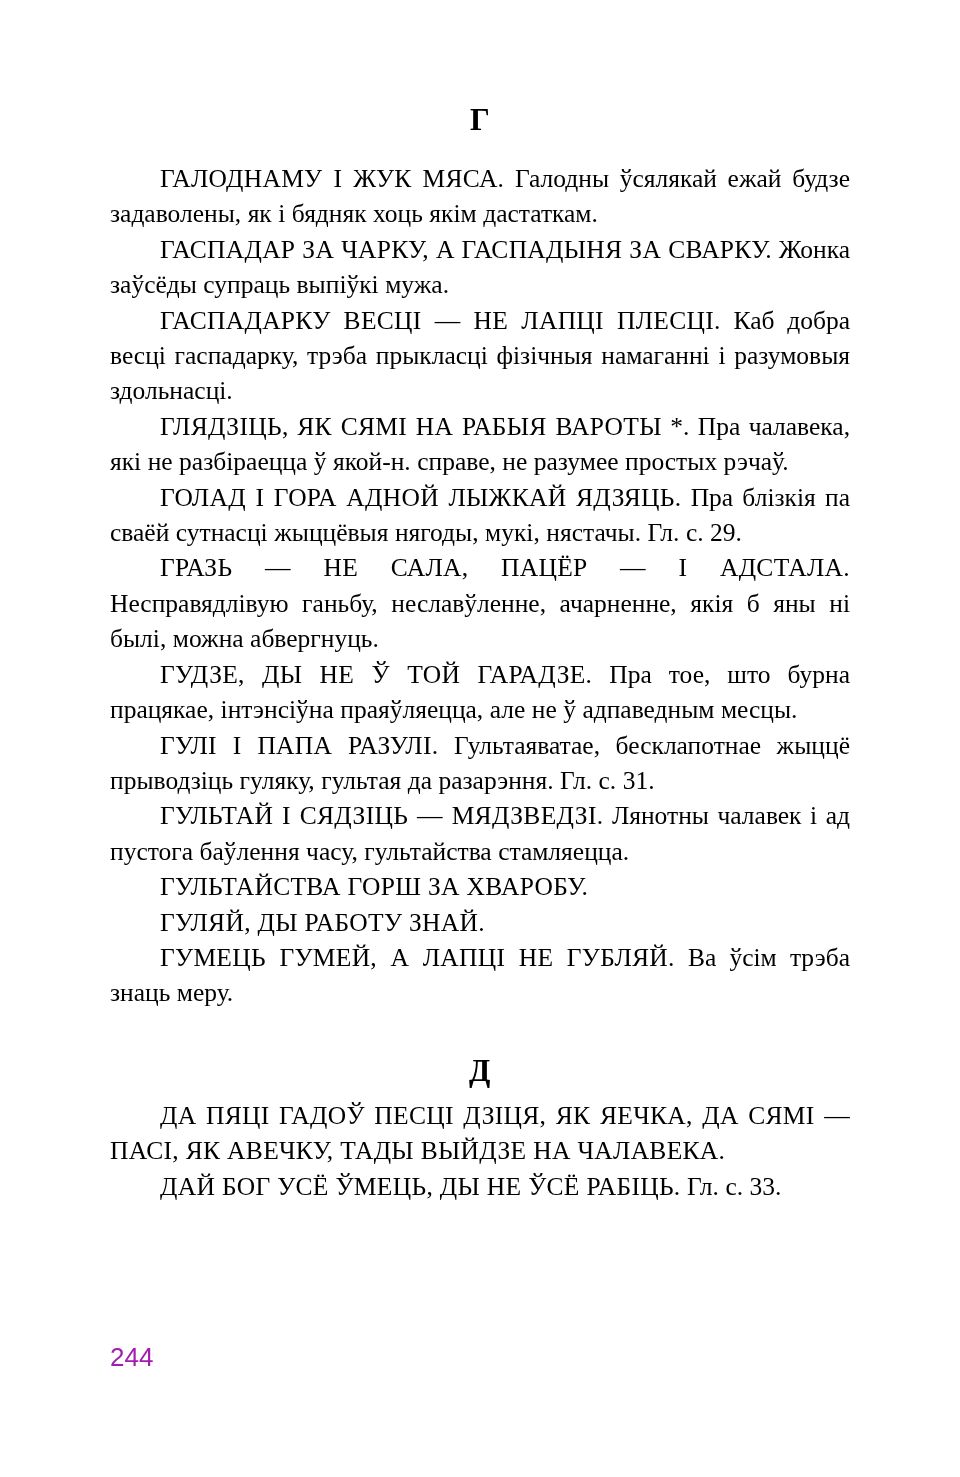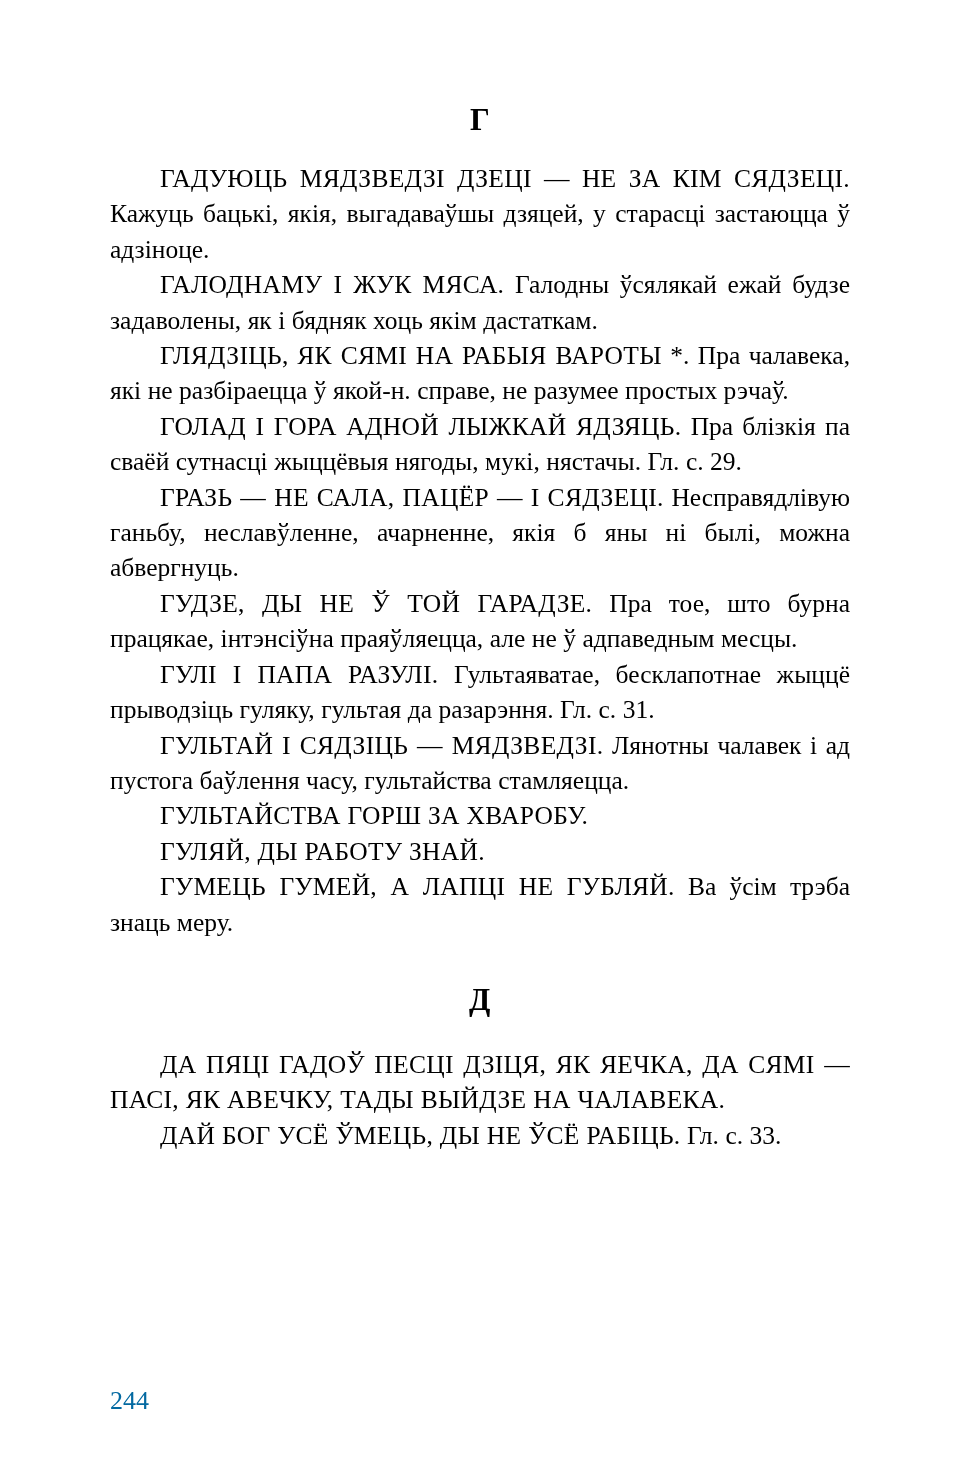--- a/index.html
+++ b/index.html
@@ -33,21 +33,21 @@
   .section-header.first {
     padding-top: 104px;
   }
   .section-header.second {
     padding-top: 44px;
   }
   .entries {
     margin-top: 26px;
   }
   .entries.tight {
-    margin-top: 32px;
+    margin-top: 12px;
   }
   .entry {
     font-size: 25.5px;
     line-height: 35.4px;
     text-align: justify;
     text-indent: 50px;
     margin: 0;
     hyphens: manual;
     word-spacing: 0.1px;
   }
@@ -59,57 +59,60 @@
     letter-spacing: 0px;
   }
   .xref {
   }
   .footnote-mark {
     font-style: normal;
   }
   .page-number {
     position: absolute;
     left: 110px;
-    top: 1388px;
-    font-family: Liberation Serif, serif;
+    top: 1344px;
+    font-family: Liberation Sans, sans-serif;
     font-size: 26px;
     line-height: 1;
-    color: #0369a1;
+    color: #a21caf;
   }
 </style>
 </head>
 <body>
 
 <div class="page">
   <div class="content">
 
     <div class="section-header first">Г</div>
 
     <div class="entries">
 
-      <p class="entry">
-        <span class="headword">ГАДУЮЦЬ МЯДЗВЕДЗІ ДЗЕЦІ — НЕ ЗА КІМ СЯДЗЕЦІ.</span><span class="gloss"> Кажуць бацькі, якія, выгадаваўшы дзяцей, у старасці застаюцца ў адзіноце.</span>
-      </p>
 
       <p class="entry">
         <span class="headword">ГАЛОДНАМУ І ЖУК МЯСА.</span><span class="gloss"> Галодны ўсялякай ежай будзе задаволены, як і бядняк хоць якім дастаткам.</span>
       </p>
 
+      <p class="entry">
+        <span class="headword">ГАСПАДАР ЗА ЧАРКУ, А ГАСПАДЫНЯ ЗА СВАРКУ.</span><span class="gloss"> Жонка заўсёды супраць выпіўкі мужа.</span>
+      </p>
 
+      <p class="entry">
+        <span class="headword">ГАСПАДАРКУ ВЕСЦІ — НЕ ЛАПЦІ ПЛЕСЦІ.</span><span class="gloss"> Каб добра весці гаспадарку, трэба прыкласці фізічныя намаганні і разумовыя здольнасці.</span>
+      </p>
 
       <p class="entry">
         <span class="headword">ГЛЯДЗІЦЬ, ЯК СЯМІ НА РАБЫЯ ВАРОТЫ</span><span class="footnote-mark"> *</span><span class="gloss">. Пра чалавека, які не разбіраецца ў якой-н. справе, не разумее простых рэчаў.</span>
       </p>
 
       <p class="entry">
         <span class="headword">ГОЛАД І ГОРА АДНОЙ ЛЫЖКАЙ ЯДЗЯЦЬ.</span><span class="gloss"> Пра блізкія па сваёй сутнасці жыццёвыя нягоды, мукі, нястачы. </span><span class="xref">Гл.</span><span class="gloss"> с. 29.</span>
       </p>
 
       <p class="entry">
-        <span class="headword">ГРАЗЬ — НЕ САЛА, ПАЦЁР — І СЯДЗЕЦІ.</span><span class="gloss"> Несправядлівую ганьбу, неславўленне, ачарненне, якія б яны ні былі, можна абвергнуць.</span>
+        <span class="headword">ГРАЗЬ — НЕ САЛА, ПАЦЁР — І АДСТАЛА.</span><span class="gloss"> Несправядлівую ганьбу, неславўленне, ачарненне, якія б яны ні былі, можна абвергнуць.</span>
       </p>
 
       <p class="entry">
         <span class="headword">ГУДЗЕ, ДЫ НЕ Ў ТОЙ ГАРАДЗЕ.</span><span class="gloss"> Пра тое, што бурна працякае, інтэнсіўна праяўляецца, але не ў адпаведным месцы.</span>
       </p>
 
       <p class="entry">
         <span class="headword">ГУЛІ І ПАПА РАЗУЛІ.</span><span class="gloss"> Гультаяватае, бесклапотнае жыццё прыводзіць гуляку, гультая да разарэння. </span><span class="xref">Гл.</span><span class="gloss"> с. 31.</span>
       </p>
 

